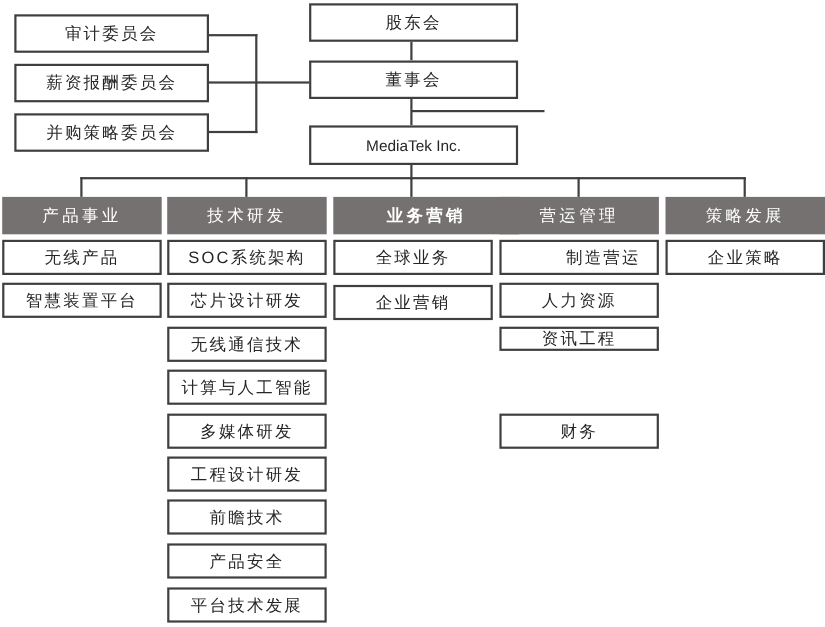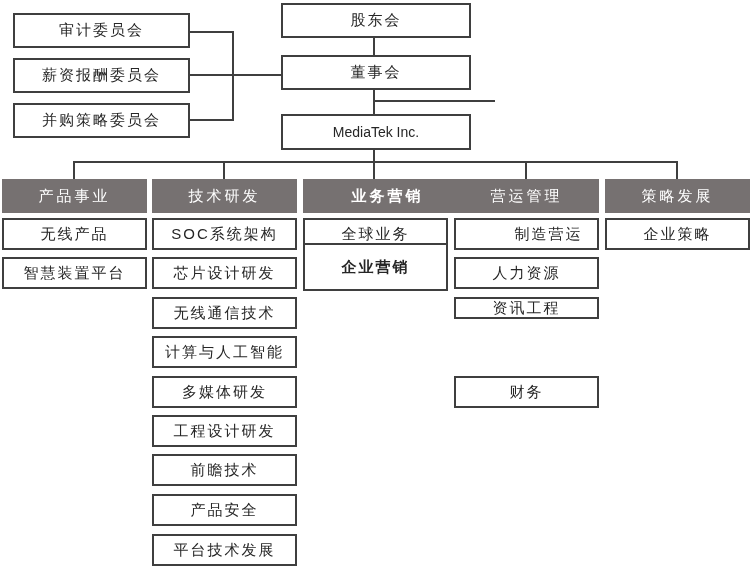--- a/index.html
+++ b/index.html
@@ -76,21 +76,21 @@
   <div class="box" style="left:152px;top:257px;width:145px;height:32px;">芯片设计研发</div>
   <div class="box" style="left:152px;top:297px;width:145px;height:32px;">无线通信技术</div>
   <div class="box" style="left:152px;top:336px;width:145px;height:32px;">计算与人工智能</div>
   <div class="box" style="left:152px;top:376px;width:145px;height:32px;">多媒体研发</div>
   <div class="box" style="left:152px;top:415px;width:145px;height:32px;">工程设计研发</div>
   <div class="box" style="left:152px;top:454px;width:145px;height:32px;">前瞻技术</div>
   <div class="box" style="left:152px;top:534px;width:145px;height:32px;">平台技术发展</div>
   <div class="box" style="left:152px;top:494px;width:145px;height:32px;">产品安全</div>
 
   <div class="box" style="left:303px;top:218px;width:145px;height:32px;">全球业务</div>
-  <div class="box" style="left:303px;top:243px;width:145px;height:48px;font-weight:bold;">企业营销</div>
+  <div class="box" style="left:303px;top:259px;width:145px;height:32px;">企业营销</div>
 
   <div class="box" style="left:454px;top:218px;width:145px;height:32px;padding-left:44px;">制造营运</div>
   <div class="box" style="left:454px;top:257px;width:145px;height:32px;">人力资源</div>
   <div class="box" style="left:454px;top:297px;width:145px;height:22px;">资讯工程</div>
   <div class="box" style="left:454px;top:376px;width:145px;height:32px;">财务</div>
 
   <div class="box" style="left:605px;top:218px;width:145px;height:32px;">企业策略</div>
 
 </div>
 

